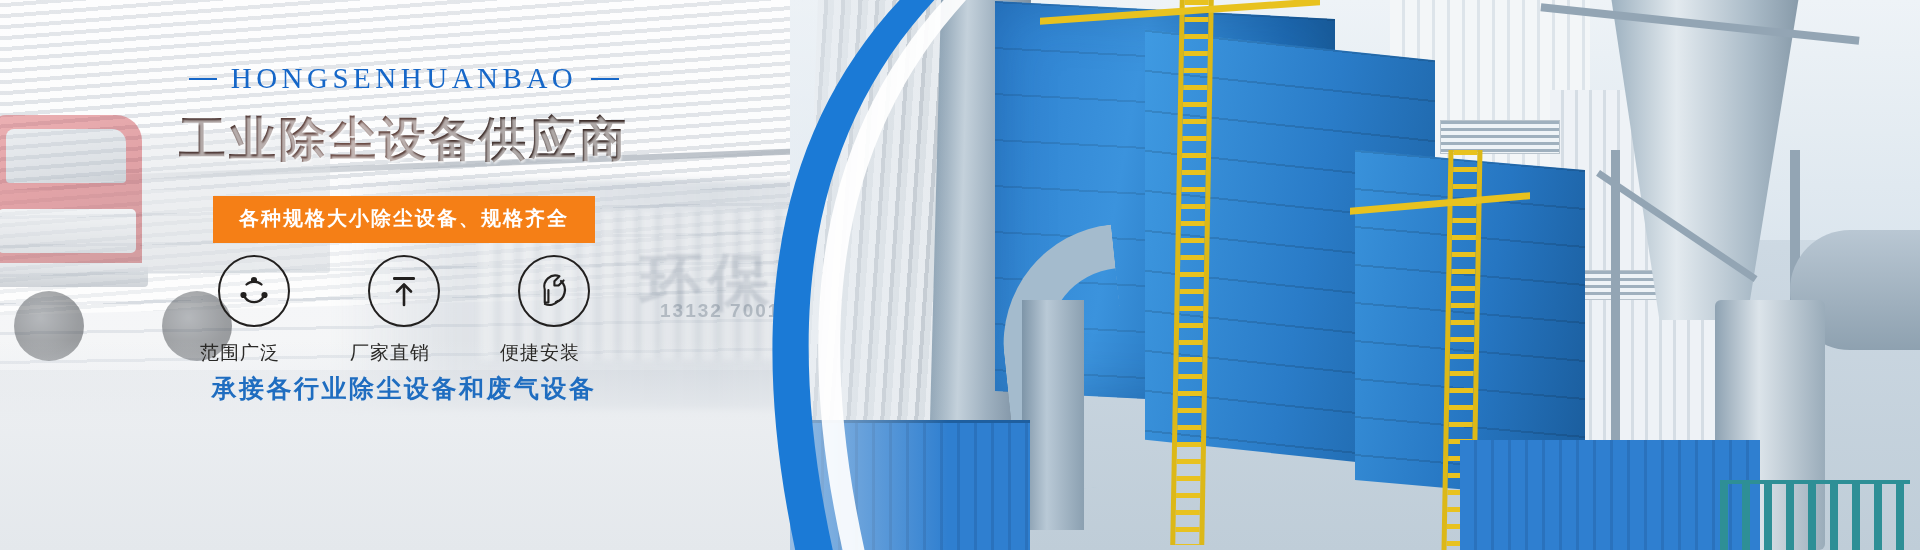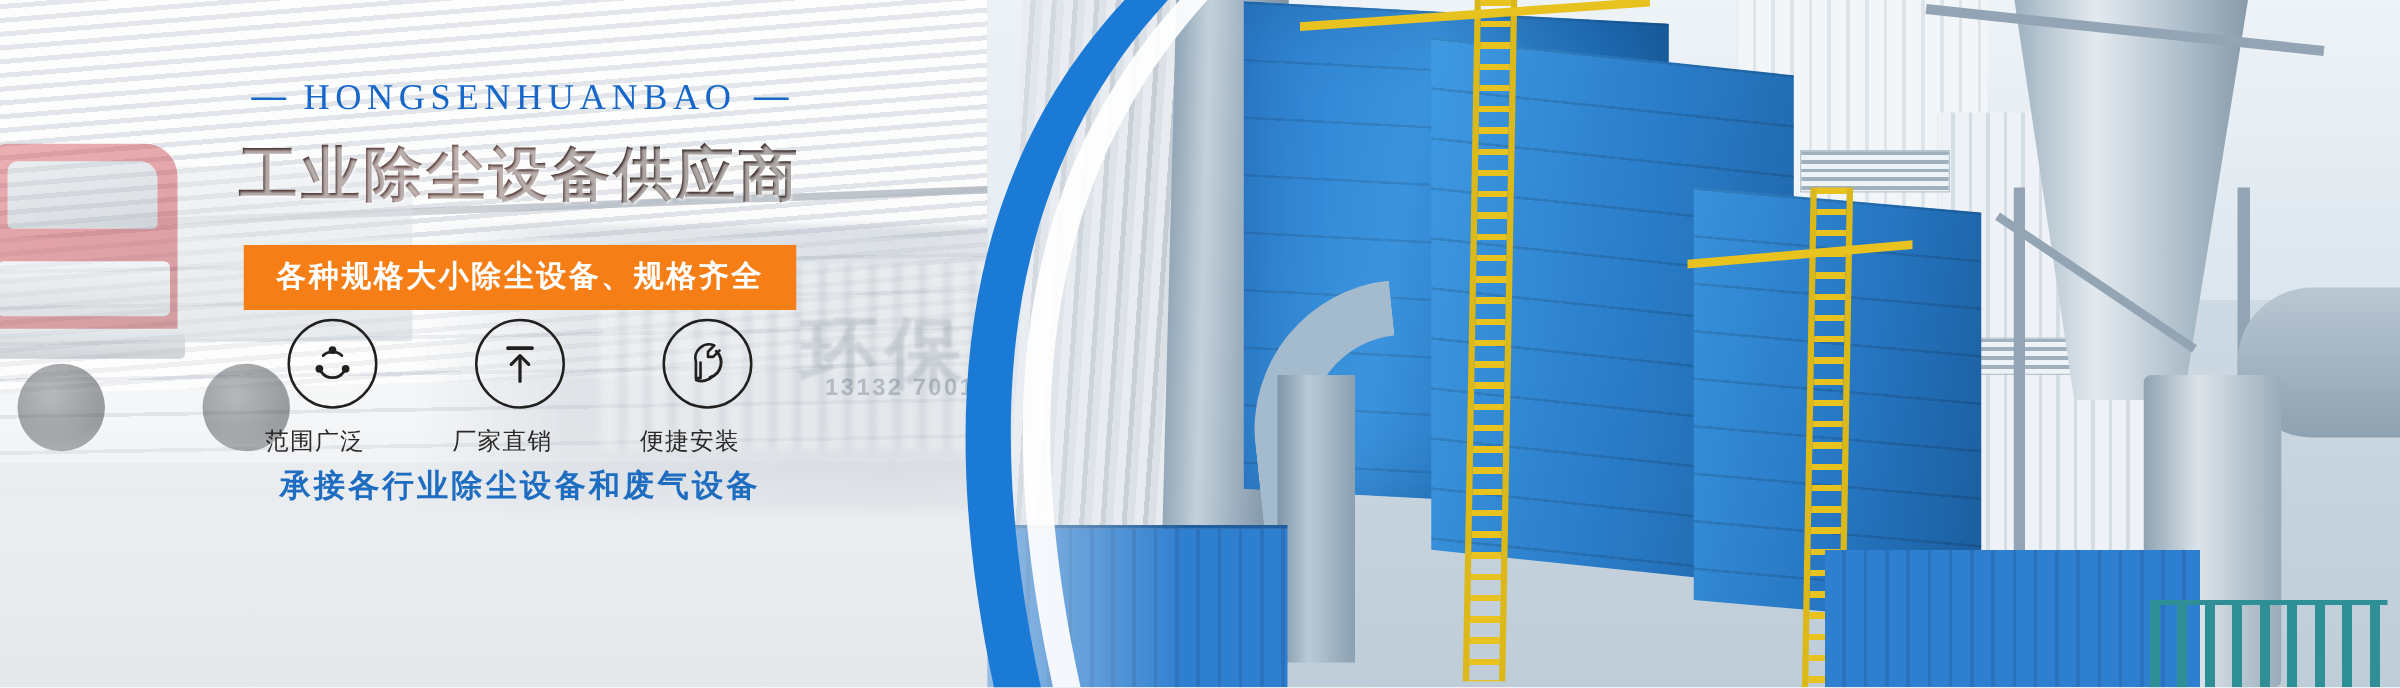--- a/index.html
+++ b/index.html
@@ -232,21 +232,21 @@
   .photo-shade {
     position:absolute; inset:0;
     background:linear-gradient(90deg,rgba(235,240,245,.55) 0%,rgba(235,240,245,0) 14%);
   }
 
   
   .arc { position:absolute; left:700px; top:-40px; width:460px; height:640px; pointer-events:none; }
 
   
   .content {
-    position:absolute; left:16px; top:0; width:800px; height:550px;
+    position:absolute; left:4px; top:0; width:800px; height:550px;
   }
   .eyebrow {
     position:absolute; left:0; width:800px; top:62px;
     text-align:center;
     font-family:"Liberation Serif","DejaVu Serif",serif;
     font-size:29px; color:#1667c8; letter-spacing:4.5px;
     display:flex; align-items:center; justify-content:center; gap:14px;
   }
   .eyebrow .dash {
     display:inline-block; width:28px; height:2px; background:#1667c8;
@@ -259,21 +259,21 @@
     letter-spacing:3px;
     text-shadow:1px 2px 2px rgba(255,255,255,.6);
     background:linear-gradient(100deg,#3a2a27 0%,#4a3330 28%,#6b4a43 44%,#3b2b28 60%,#332623 100%);
     -webkit-background-clip:text; background-clip:text; color:transparent;
     white-space:nowrap;
   }
   .subbar {
     position:absolute; top:196px; left:50%; transform:translateX(-50%);
     background:#f57f16;
     color:#ffffff;
-    font-size:24px; font-weight:bold; letter-spacing:2px;
+    font-size:20px; font-weight:bold; letter-spacing:2px;
     padding:9px 26px 11px 26px;
     white-space:nowrap;
   }
   .features {
     position:absolute; top:255px; left:0; width:800px;
     display:flex; justify-content:center; gap:42px;
   }
   .feature { width:108px; text-align:left; }
   .circle {
     width:72px; height:72px; margin:0 auto;

